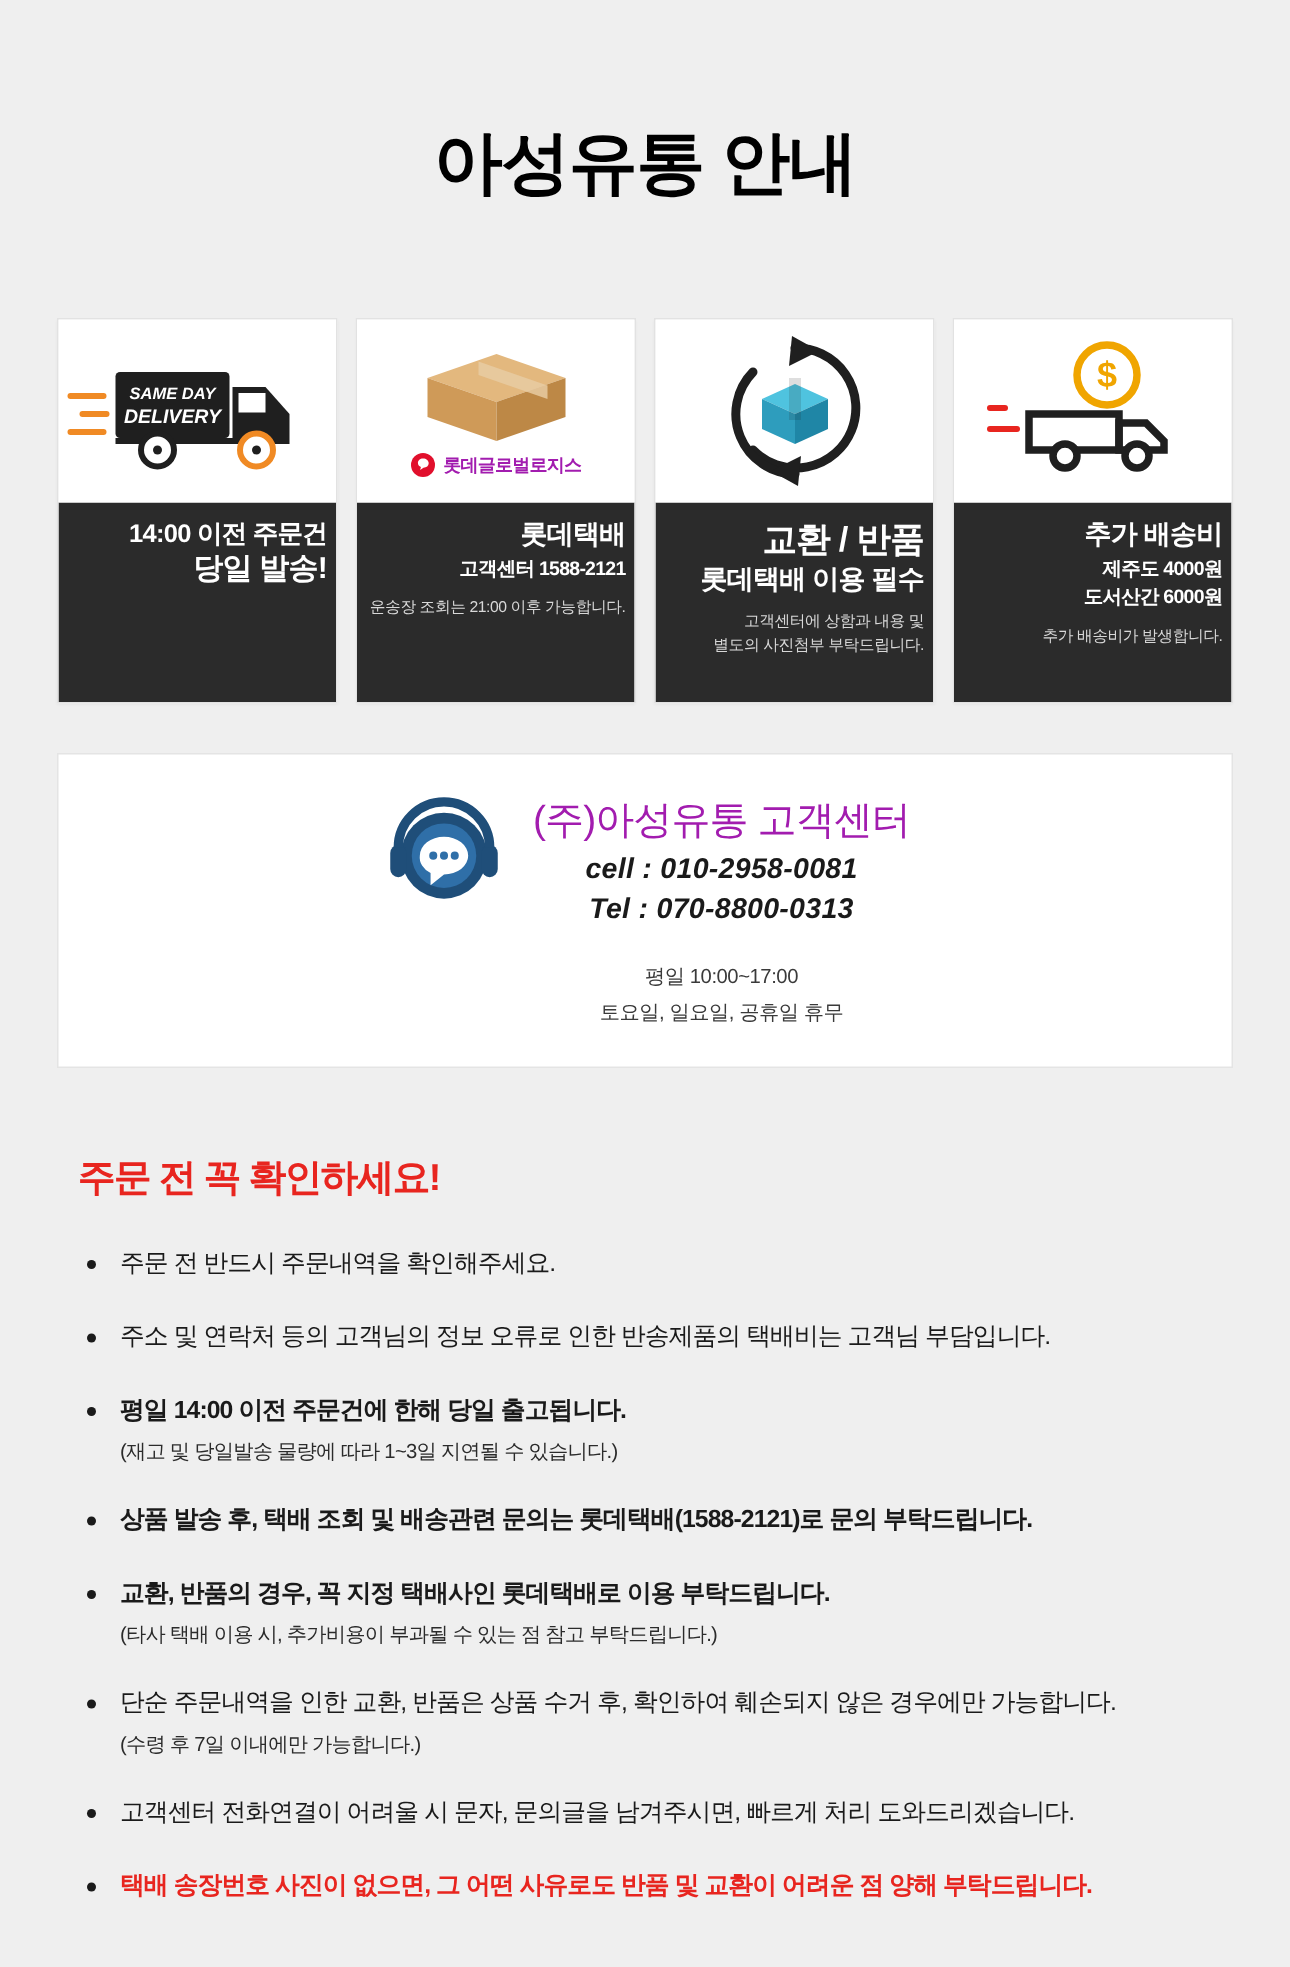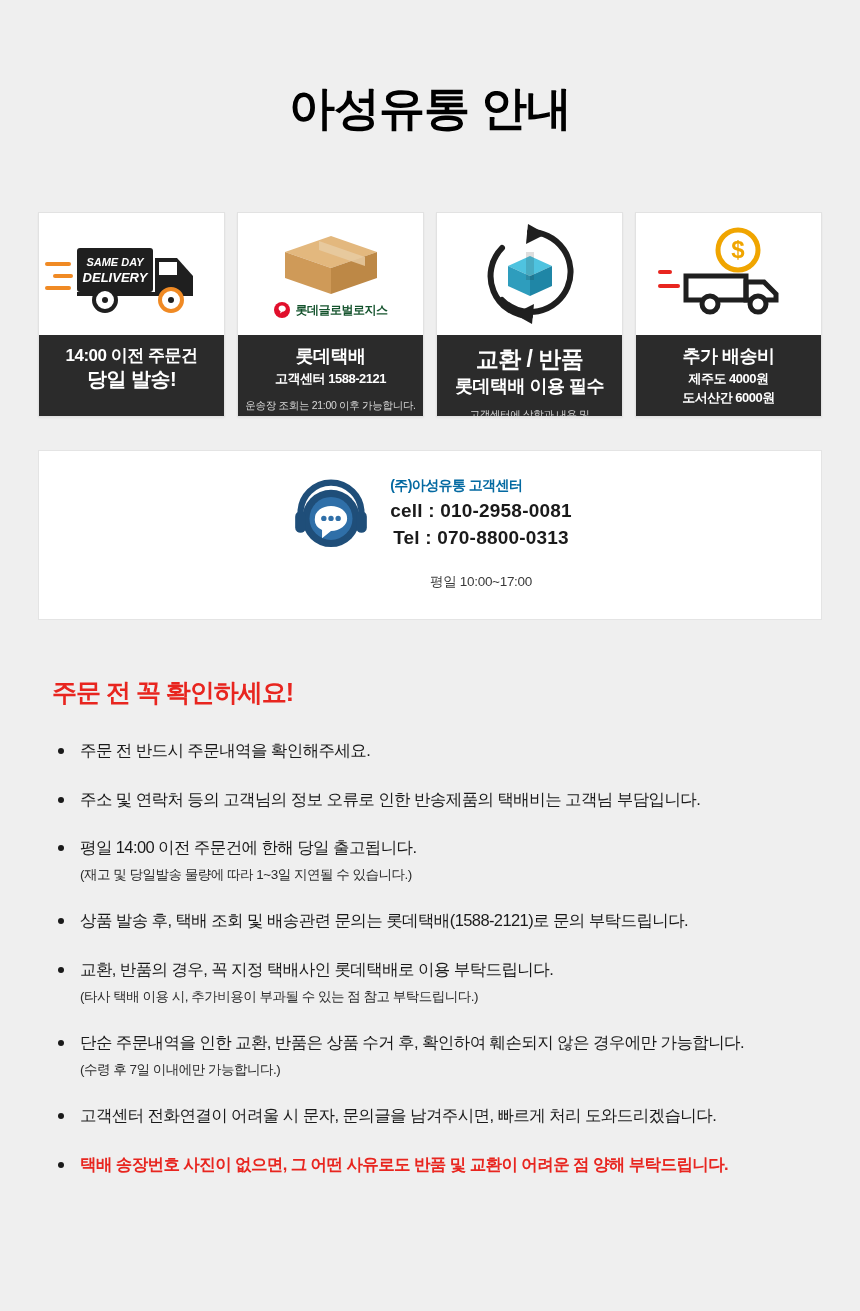--- a/index.html
+++ b/index.html
@@ -45,23 +45,23 @@
     height: 122px;
     background: #fff;
     display: flex;
     align-items: center;
     justify-content: center;
     position: relative;
   }
   .card-body {
     background: #2b2b2b;
     color: #fff;
-    text-align: center;
+    text-align: right;
     padding: 10px 6px 12px 6px;
-    height: 81px;
+    height: 133px;
   }
   .cb-l1 { font-size: 17px; font-weight: 800; line-height: 1.25; letter-spacing: -.5px; }
   .cb-l2 { font-size: 20px; font-weight: 900; line-height: 1.3; letter-spacing: -.5px; }
   .cb-sub { font-size: 13px; font-weight: 700; line-height: 1.45; margin-top: 2px; letter-spacing: -.5px;}
   .cb-note { font-size: 10.5px; font-weight: 400; color: #d8d8d8; margin-top: 9px; line-height: 1.5; letter-spacing: -.3px;}
 
   
   .art-svg { display:block; }
 
   
@@ -69,22 +69,22 @@
     margin: 33px 38px 0 38px;
     background: #fff;
     border: 1px solid #e4e4e4;
     padding: 22px 20px 26px 20px;
     display: flex;
     justify-content: center;
   }
   .cs-inner { display: flex; align-items: flex-start; gap: 16px; }
   .cs-icon { width: 86px; height: 86px; flex: none; margin-top: 6px; }
   .cs-text { padding-top: 4px; }
-  .cs-title { font-size: 14px; font-weight: 700; color: #0369a1; letter-spacing: -.6px; }
-  .cs-line { font-size: 19px; font-weight: 700; color: #1a1a1a; margin-top: 5px; text-align: center; letter-spacing: .2px;}
+  .cs-title { font-size: 26px; font-weight: 400; color: #a21caf; letter-spacing: -.6px; }
+  .cs-line { font-size: 19px; font-weight: 700; color: #1a1a1a; margin-top: 5px; text-align: center; letter-spacing: .2px; font-style: italic;}
   .cs-hours { font-size: 13.5px; color: #3a3a3a; margin-top: 22px; text-align: center; line-height: 1.6; letter-spacing: -.3px;}
 
   
   .notice {
     padding: 56px 38px 0 52px;
   }
   .notice-title {
     color: #e8251f;
     font-size: 25px;
     font-weight: 900;
@@ -104,31 +104,31 @@
     width: 6px; height: 6px;
     border-radius: 50%;
     background: #1a1a1a;
   }
   .li-main {
     font-size: 16.5px;
     color: #1a1a1a;
     line-height: 1.45;
     letter-spacing: -.6px;
   }
-  .li-main.bold { font-weight: 400; }
+  .li-main.bold { font-weight: 700; }
   .li-main.red { color: #e8251f; font-weight: 800; }
   .li-sub {
     font-size: 13.5px;
     color: #2b2b2b;
     margin-top: 6px;
     letter-spacing: -.5px;
   }
 
   .lotte-logo-wrap { display:flex; align-items:center; gap:6px; margin-top: 4px;}
-  .lotte-logo-text { font-size: 12px; font-weight: 800; color: #14532d; letter-spacing:-.5px;}
+  .lotte-logo-text { font-size: 12px; font-weight: 800; color: #a21caf; letter-spacing:-.5px;}
 </style>
 </head>
 <body>
 
 <div class="page">
 
   <div class="title">아성유통 안내</div>
 
   <div class="cards">
 
@@ -246,20 +246,21 @@
         <circle cx="56" cy="44" r="3" fill="#2f6fa8"></circle>
         <rect x="8" y="36" width="12" height="24" rx="6" fill="#1f4e79"></rect>
         <rect x="76" y="36" width="12" height="24" rx="6" fill="#1f4e79"></rect>
         <path d="M14 38 a34 34 0 0 1 68 0" fill="none" stroke="#1f4e79" stroke-width="7"></path>
       </svg>
       <div class="cs-text">
         <div class="cs-title">(주)아성유통 고객센터</div>
         <div class="cs-line">cell : 010-2958-0081</div>
         <div class="cs-line">Tel : 070-8800-0313</div>
         <div class="cs-hours">평일 10:00~17:00</div>
+        <div class="cs-hours" style="margin-top:2px">토요일, 일요일, 공휴일 휴무</div>
       </div>
     </div>
   </div>
 
   <div class="notice">
     <div class="notice-title">주문 전 꼭 확인하세요!</div>
     <ul class="notice-list">
 
       <li>
         <div class="li-main">주문 전 반드시 주문내역을 확인해주세요.</div>

